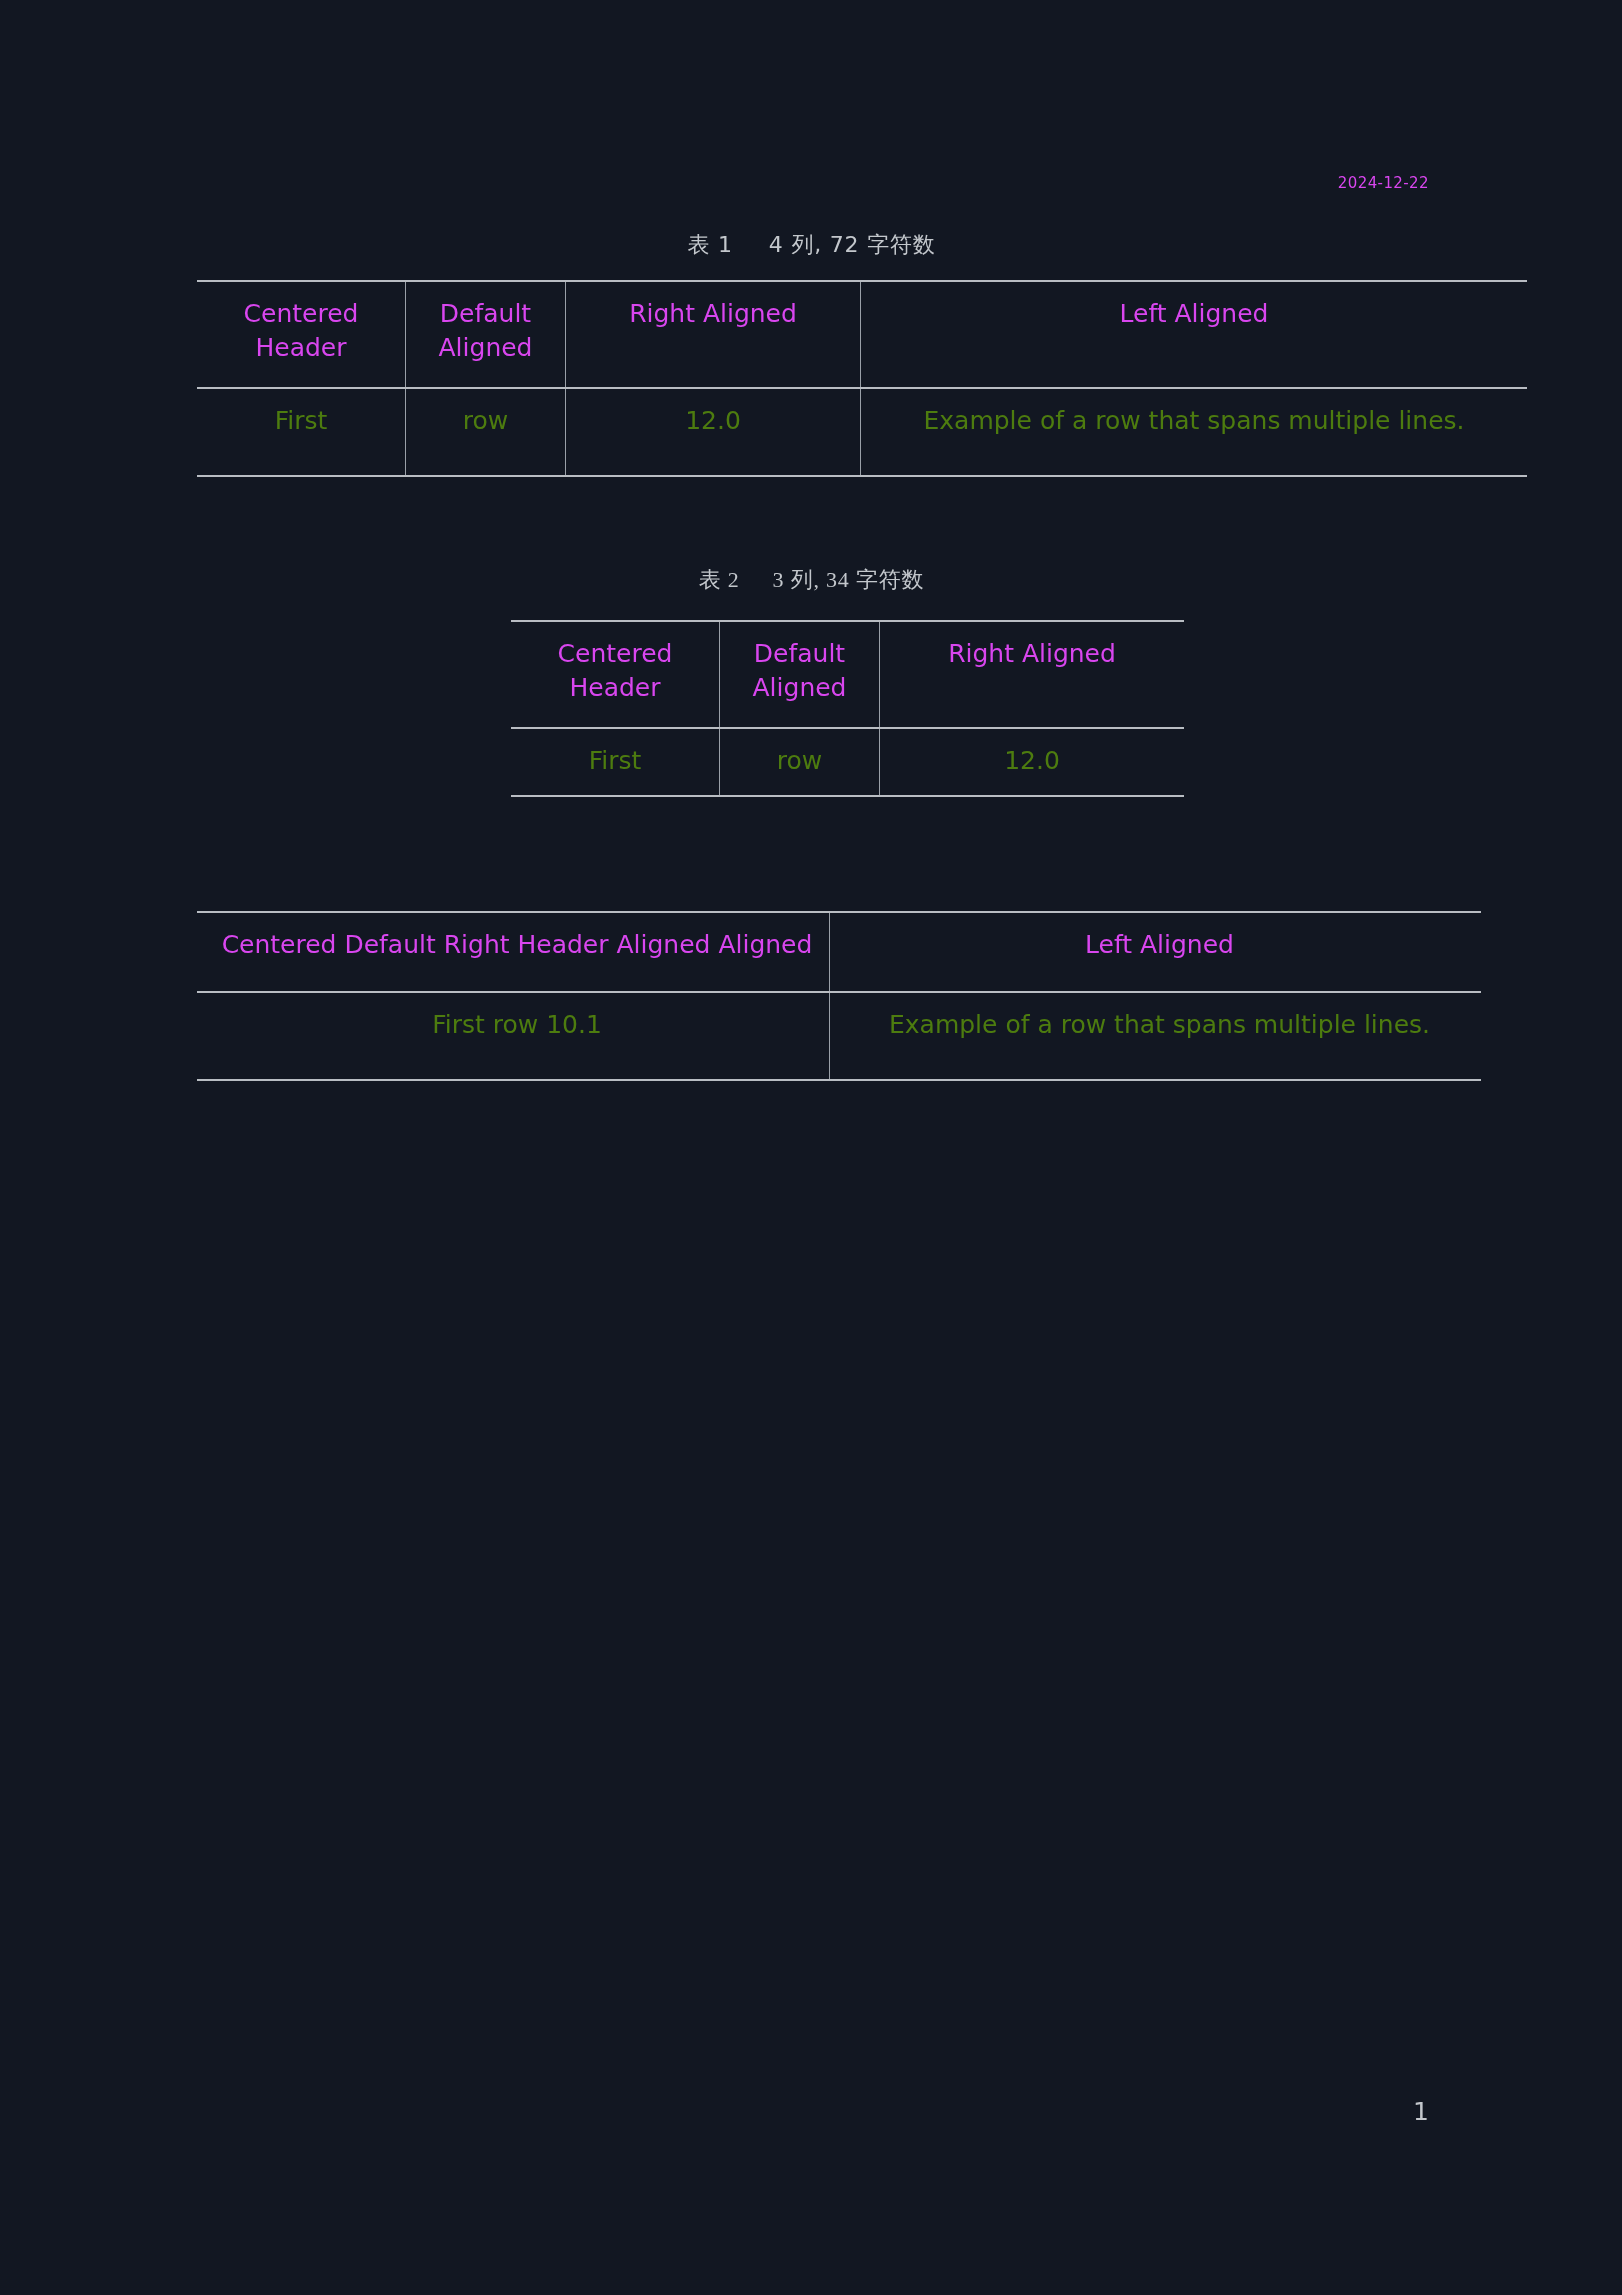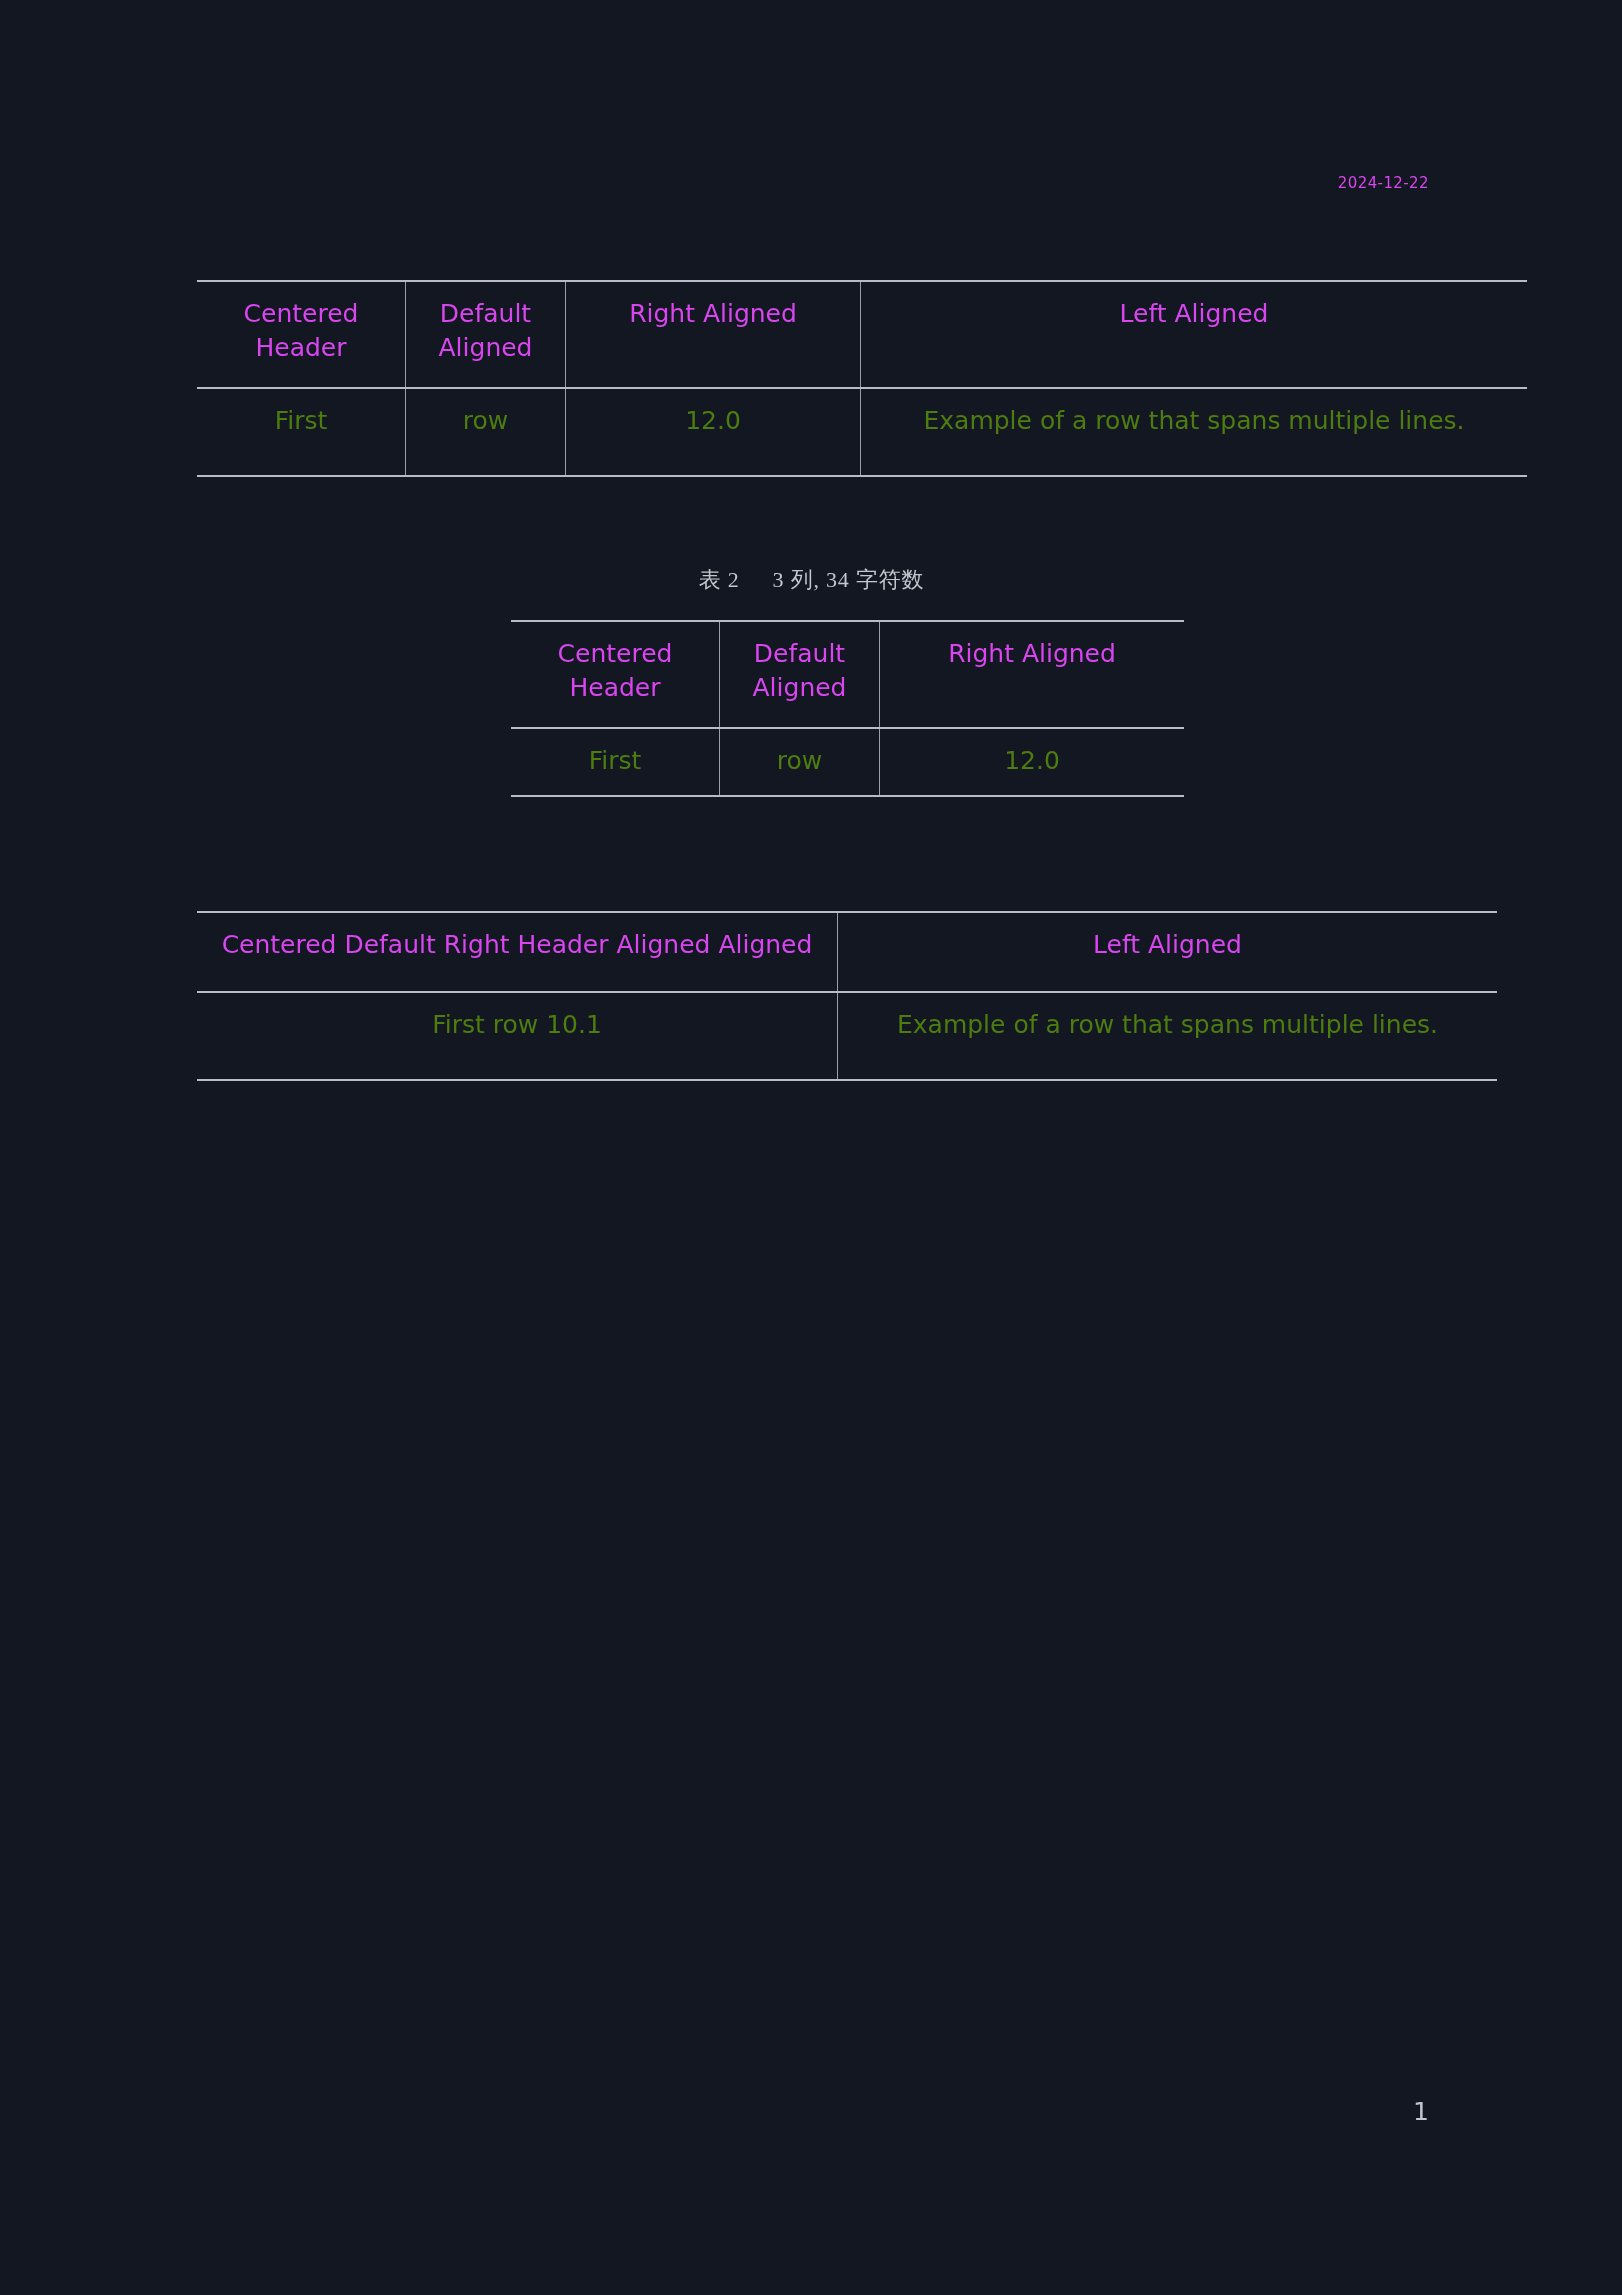--- a/index.html
+++ b/index.html
@@ -117,36 +117,41 @@
   #table-2 tbody td { padding-bottom: 17px; }
 
   
   #table-3 {
     left: 197px;
     top: 911px;
     width: 1231px;
   }
   #table-3 .c1 { width: 606px; }
   #table-3 .c2 { width: 625px; }
-  #table-3 th, #table-3 td { padding-left: 17px; padding-right: 17px; }
+  #table-3 th, #table-3 td { padding-left: 17px; padding-right: 9px; }
   #table-3 thead th { padding-bottom: 29px; }
   #table-3 tbody td { padding-bottom: 37px; }
 
   
   #caption-1 { top: 230px; }
   #caption-2 { top: 565px; font-family: Liberation Serif, serif; }
   #caption-3 { top: 854px; }
 </style>
 </head>
 <body>
 
 <div class="page">
 
   <div class="doc-date">2024-12-22</div>
 
+  <div class="caption" id="caption-1">
+    <span class="cap-label">表 1</span>
+    <span class="cap-sep"></span>
+    <span class="cap-text">4 列, 72 字符数</span>
+  </div>
 
   <table class="doc-table" id="table-1">
     <thead>
       <tr>
         <th class="c1 al-center">Centered Header</th>
         <th class="c2 al-left">Default Aligned</th>
         <th class="c3 al-left">Right Aligned</th>
         <th class="c4 al-left">Left Aligned</th>
       </tr>
     </thead>

